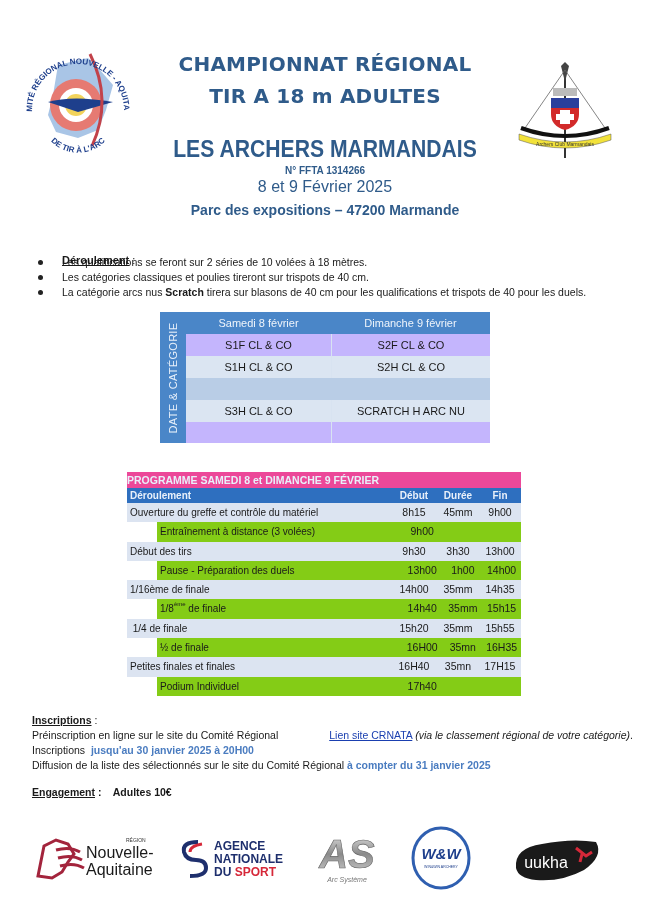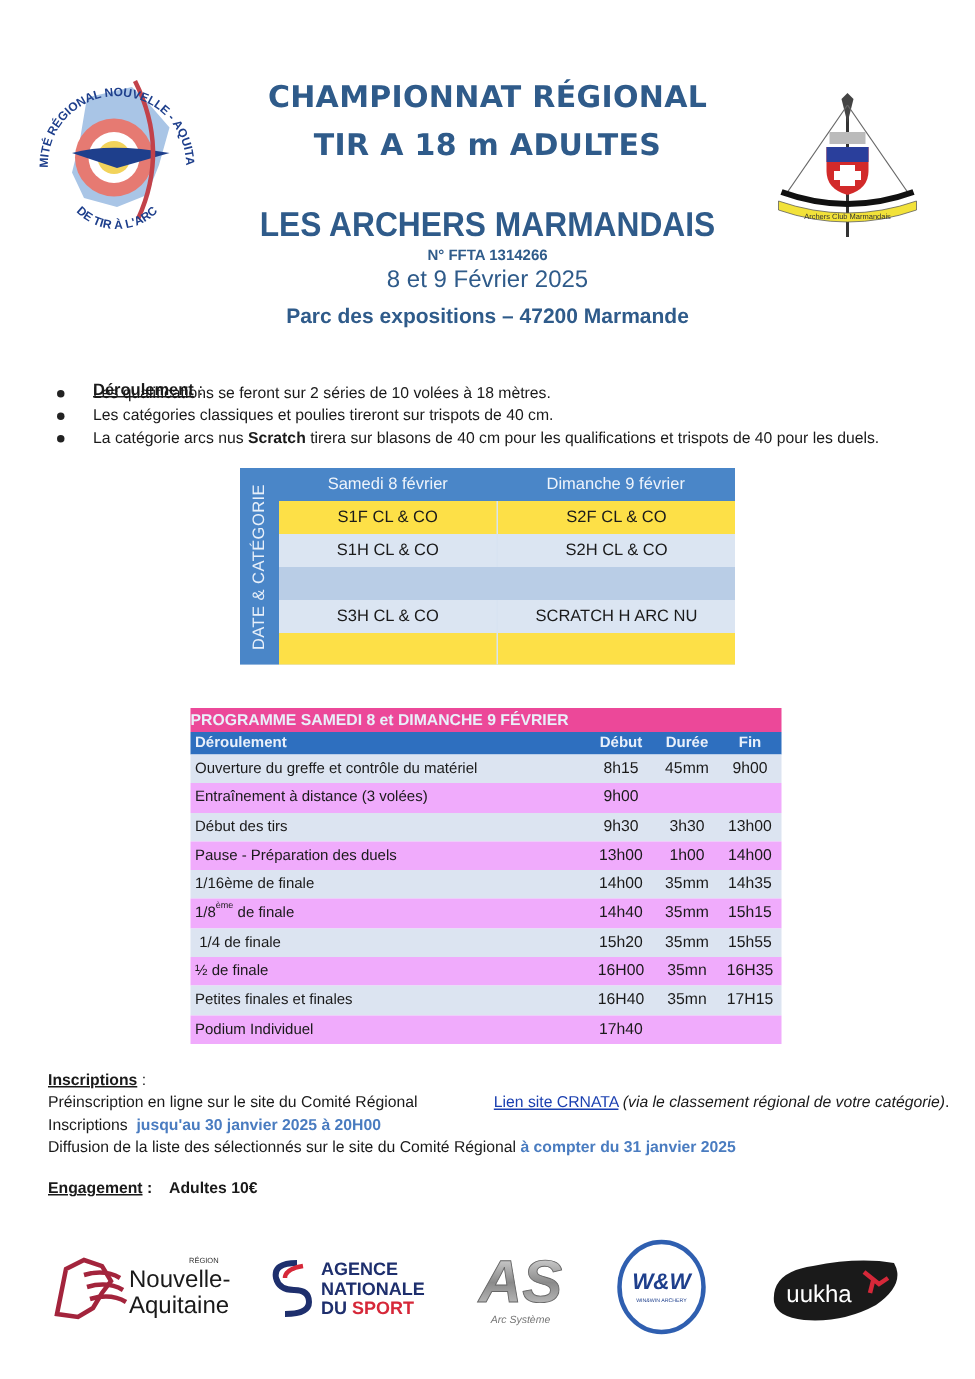--- a/index.html
+++ b/index.html
@@ -38,29 +38,29 @@
   
   .cat-table { position: absolute; left: 160px; top: 312px; width: 330px; height: 131px; background: #b9cde6; }
   .cat-side { position: absolute; left: 0; top: 0; width: 26px; height: 131px; background: #4a86c8; }
   .cat-side span { position: absolute; left: 13px; top: 66px; transform: translate(-50%, -50%) rotate(-90deg);
     white-space: nowrap; color: #e8f0fa; font-size: 11px; letter-spacing: 0.3px; }
   .cat-head { position: absolute; left: 26px; top: 0; width: 304px; height: 22px; background: #4a86c8; display: flex; }
   .cat-head div { color: #eef4fb; font-size: 11px; line-height: 22px; text-align: center; }
   .cat-row { position: absolute; left: 26px; width: 304px; height: 22px; display: flex; }
   .cat-row div { font-size: 11px; line-height: 22px; text-align: center; color: #1a1a1a; }
   .c1 { width: 145px; } .c2 { width: 159px; border-left: 1px solid #d8e3f1; }
-  .row-dark { background: #fde047; } .row-light { background: #dbe5f2; }
+  .row-dark { background: #c4b5fd; } .row-light { background: #dbe5f2; }
 
   
   .prog { position: absolute; left: 127px; top: 472px; width: 394px; }
   .prog-head { background: #ec4899; color: #e9f0fa; font-weight: bold; font-size: 10.5px; text-align: left; height: 16px; line-height: 16px; }
   .prog-sub { background: #2e6fbf; color: #e9f0fa; font-weight: bold; font-size: 10px; height: 15px; line-height: 15px; display: flex; }
   .prog-row { display: flex; height: 19.3px; line-height: 19.3px; font-size: 10px; }
   .prog-row.even { background: #dce4f1; }
-  .prog-row.odd { background: #f0abfc; }
+  .prog-row.odd { background: #84cc16; margin-left: 30px; }
   .p-label { width: 264px; padding-left: 3px; white-space: nowrap; }
   .p-deb { width: 46px; text-align: center; }
   .p-dur { width: 42px; text-align: center; }
   .p-fin { width: 42px; text-align: center; }
   .prog-row .p-deb, .prog-row .p-dur, .prog-row .p-fin { font-size: 10.5px; }
   sup { font-size: 6px; vertical-align: top; line-height: 10px; }
 
   
   .insc { position: absolute; left: 32px; top: 713px; font-size: 10.5px; line-height: 15px; }
   .insc .h { font-weight: bold; text-decoration: underline; }

